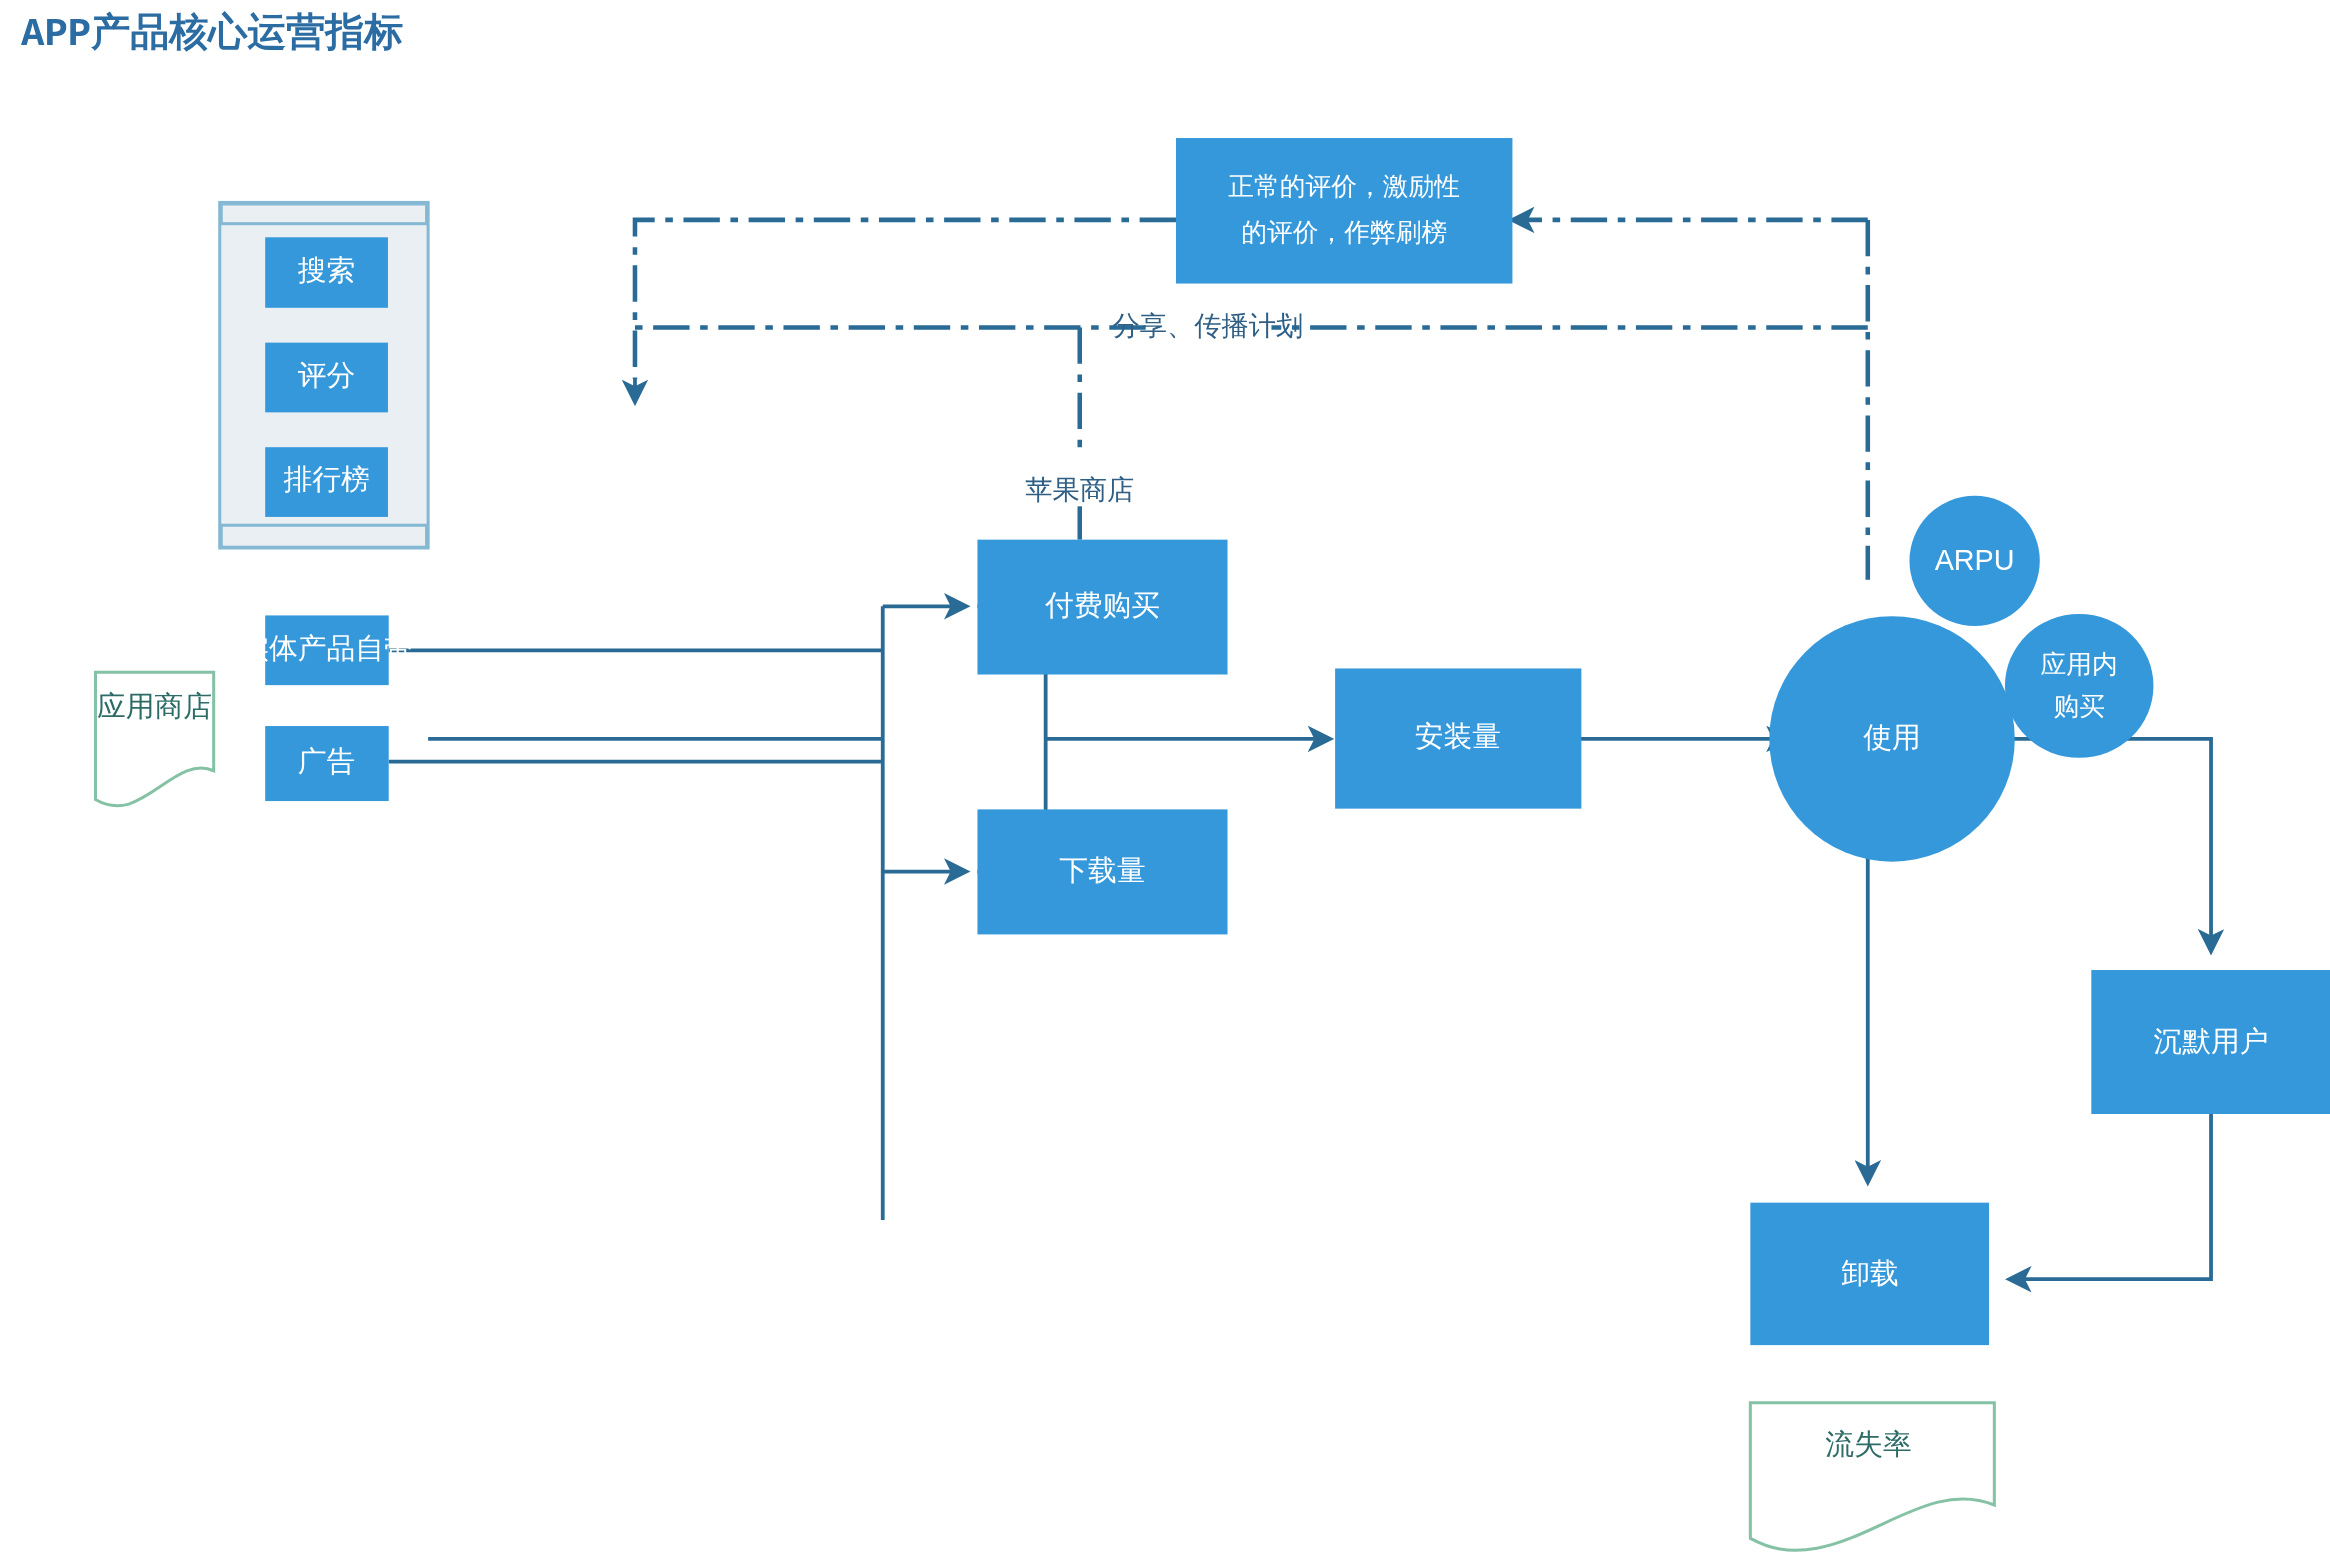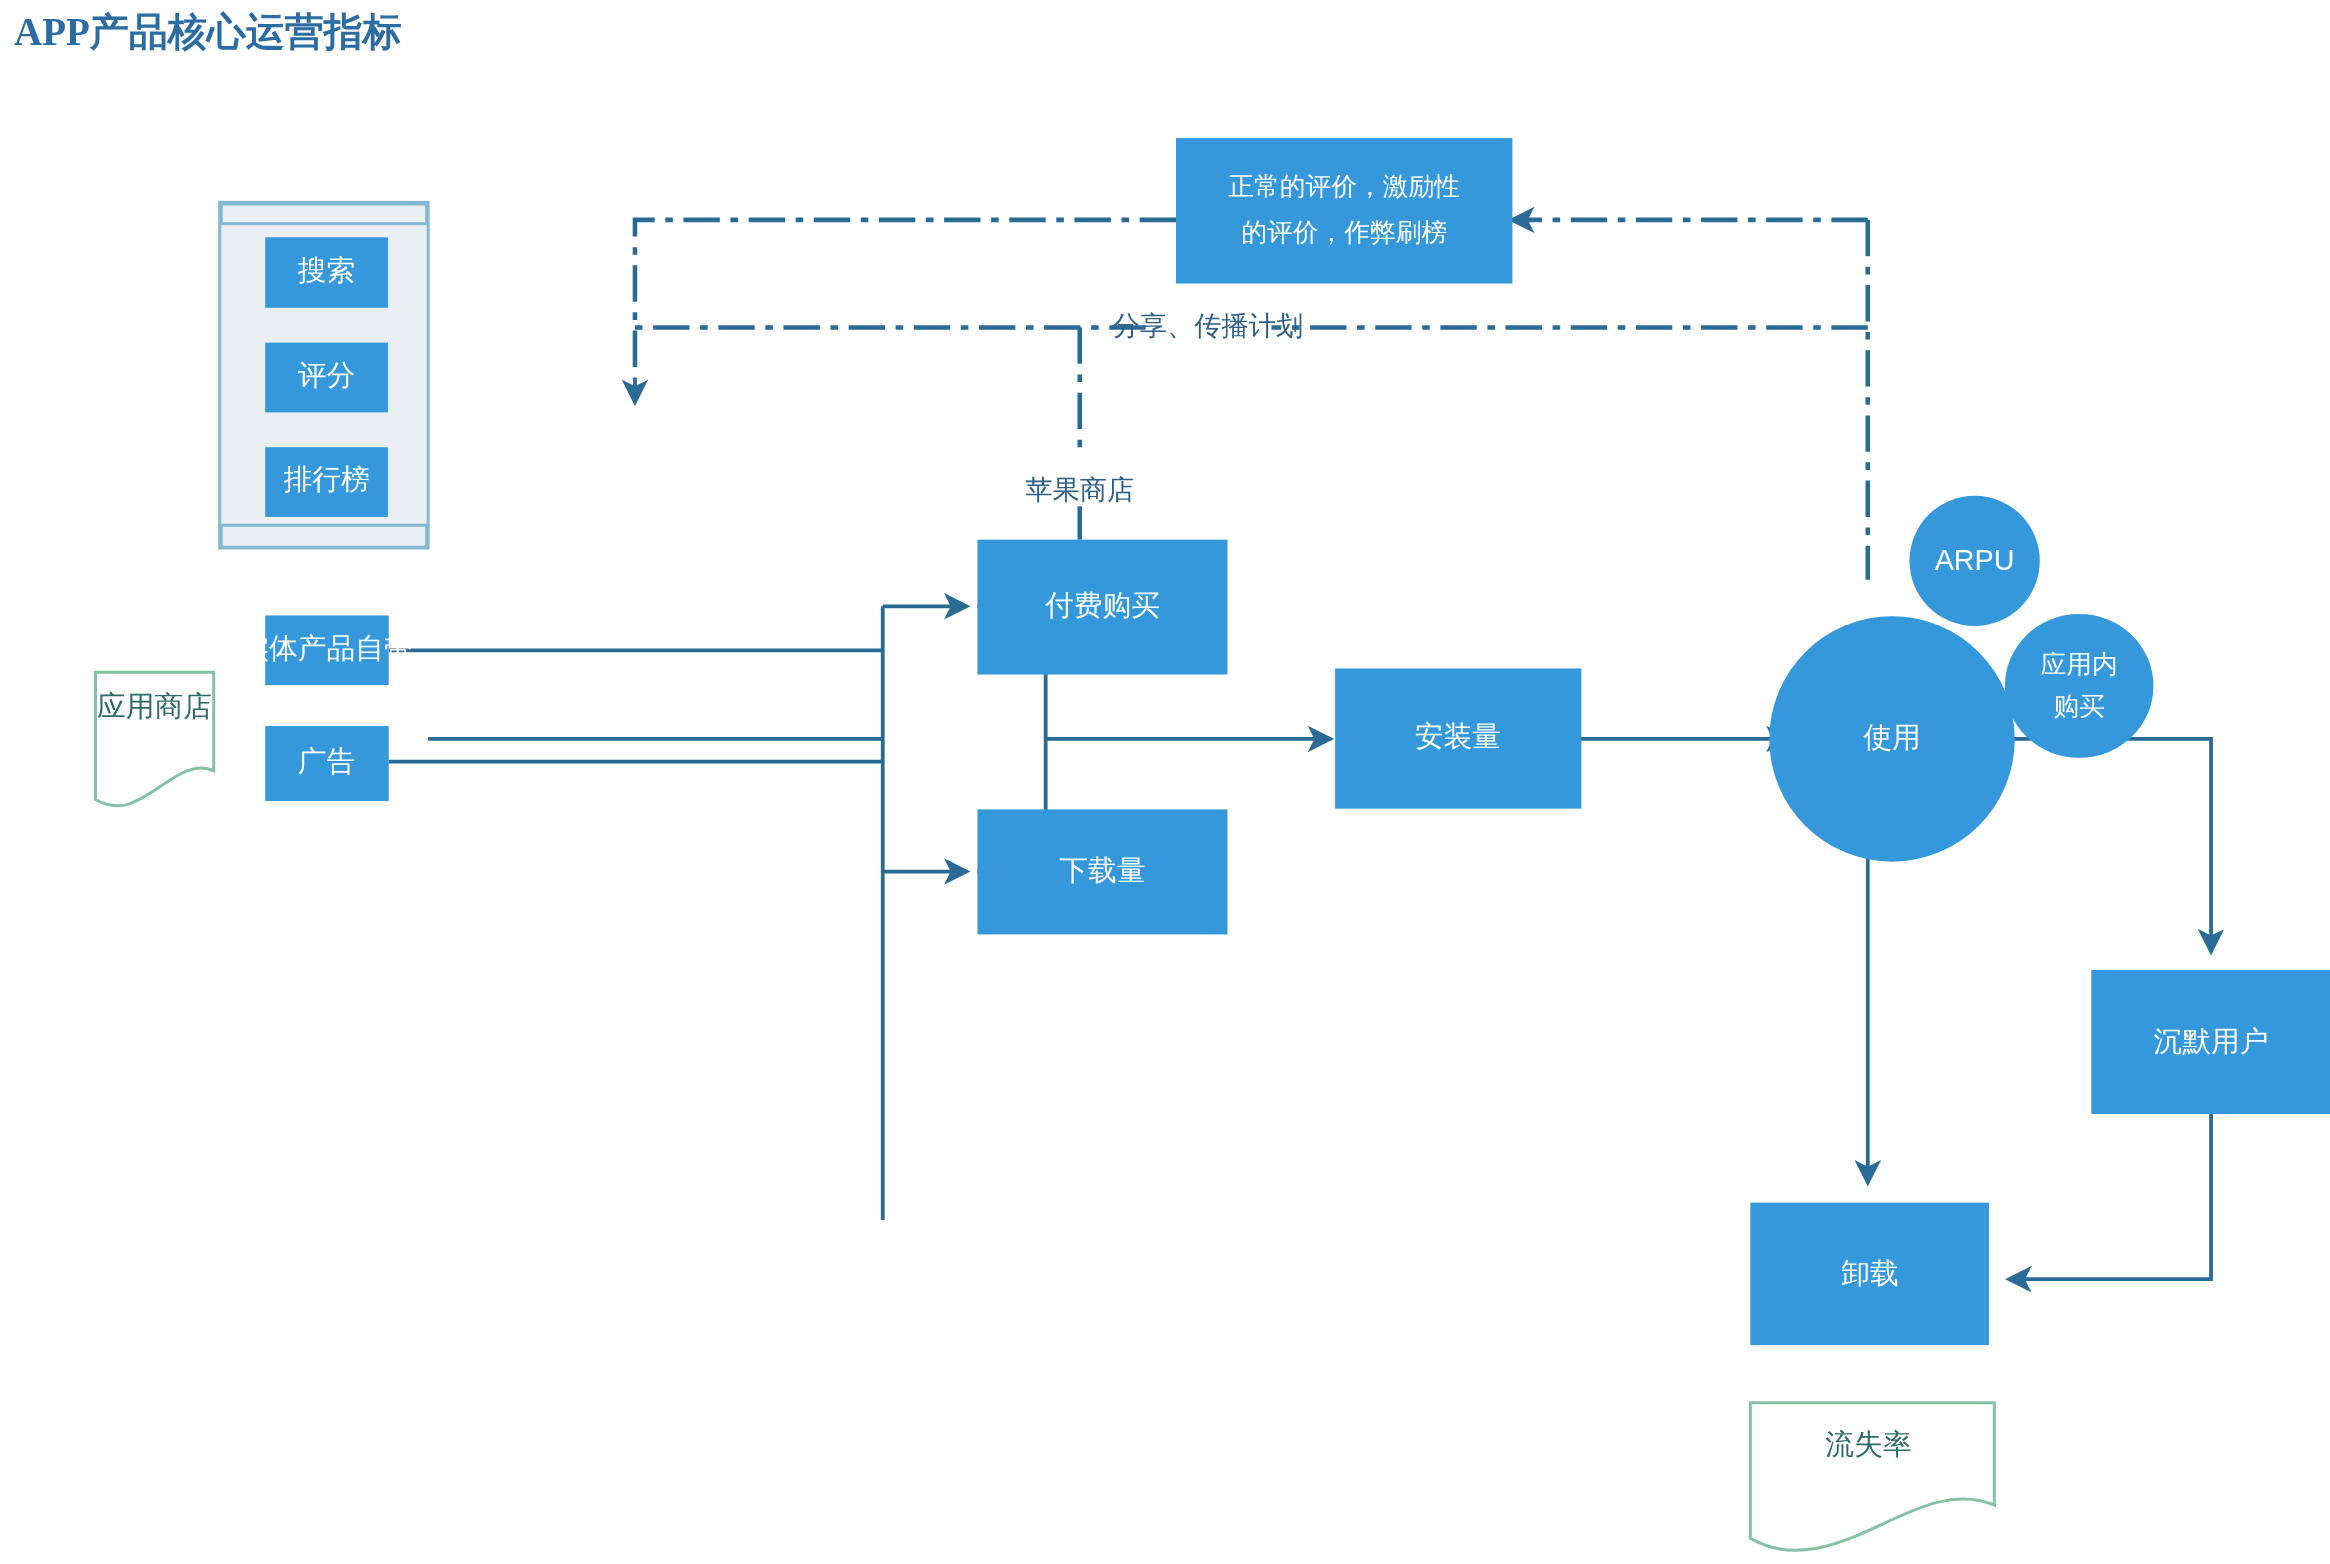--- a/index.html
+++ b/index.html
@@ -15,23 +15,23 @@
     overflow: hidden;
   }
   #stage {
     position: relative;
     width: 2330px;
     height: 1565px;
     background: #ffffff;
   }
   #page-title {
     position: absolute;
-    left: 14px;
+    left: 21px;
     top: 4.5px;
-    font-family: Liberation Serif, serif;
+    font-family: Liberation Mono, monospace;
     font-size: 39px;
     font-weight: bold;
     color: #2b6ca3;
     letter-spacing: 0px;
     white-space: nowrap;
   }
   svg#flow {
     position: absolute;
     left: 0;
     top: 0;

